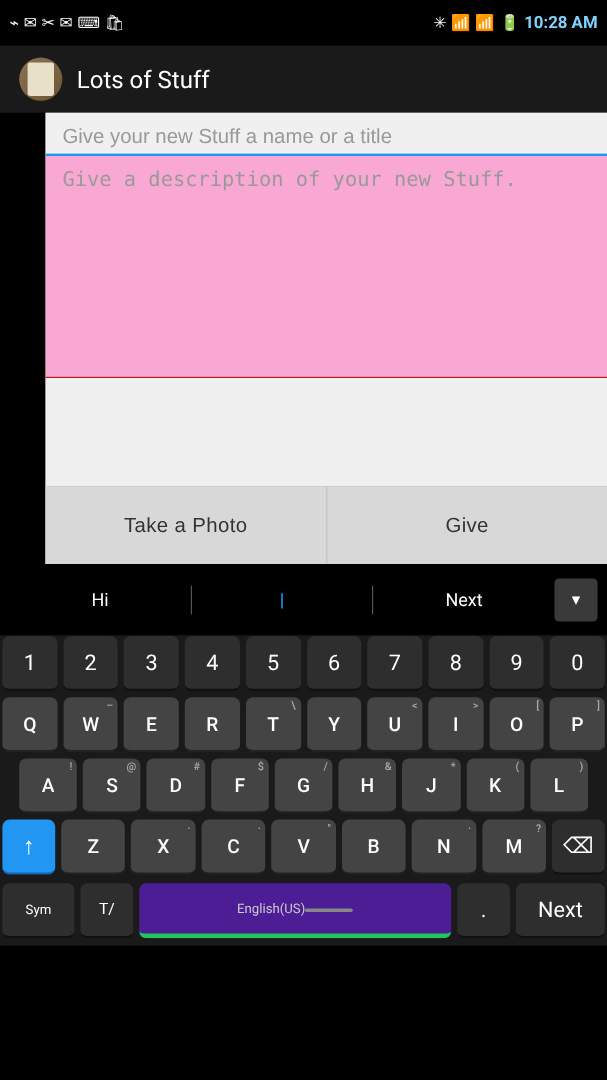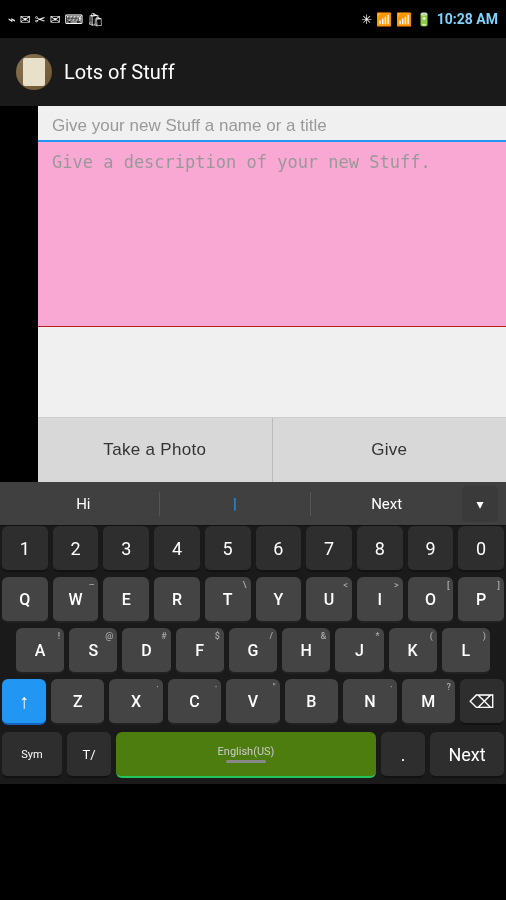--- a/index.html
+++ b/index.html
@@ -37,21 +37,21 @@
       font-size: 13px;
     }
     .status-time {
       font-size: 14px;
       font-weight: bold;
       color: #7dd3fc;
     }
 
     
     .app-bar {
-      height: 68px;
+      height: 56px;
       background: #1a1a1a;
       display: flex;
       align-items: center;
       padding: 0 16px;
       gap: 12px;
     }
     .app-icon {
       width: 36px;
       height: 36px;
       border-radius: 50%;
@@ -146,22 +146,22 @@
       border-right: 1px solid #bbb;
     }
 
     
     .keyboard-area {
       background: #1a1a1a;
     }
 
     
     .suggestions-bar {
-      height: 44px;
-      background: #404040;
+      height: 60px;
+      background: #000000;
       display: flex;
       align-items: center;
       padding: 0 8px;
       border-bottom: 1px solid #111;
     }
     .suggestion-item {
       flex: 1;
       text-align: center;
       color: #fff;
       font-size: 15px;
@@ -227,30 +227,30 @@
       justify-content: center;
       color: #fff;
       font-size: 13px;
       cursor: pointer;
       border-bottom: 2px solid #111;
       flex-shrink: 0;
     }
     .key-space {
       flex: 1;
       height: 46px;
-      background: #4d7c0f;
-      border-radius: 6px;
-      display: flex;
-      flex-direction: column;
+      background: #4c1d95;
+      border-radius: 6px;
+      display: flex;
+      flex-direction: row;
       align-items: center;
       justify-content: center;
       color: #ccc;
       font-size: 12px;
       cursor: pointer;
-      border-bottom: 2px solid #22c55e;
+      border-bottom: 4px solid #22c55e;
     }
     .key-space-bar {
       width: 40px;
       height: 3px;
       background: #888;
       border-radius: 2px;
       margin-top: 2px;
     }
     .key-period {
       height: 46px;

